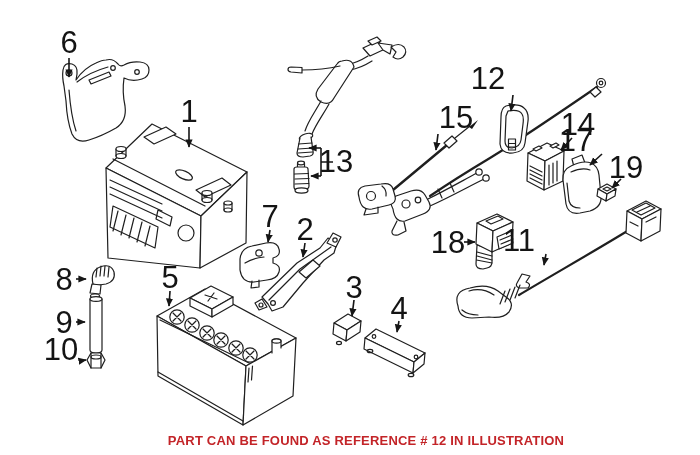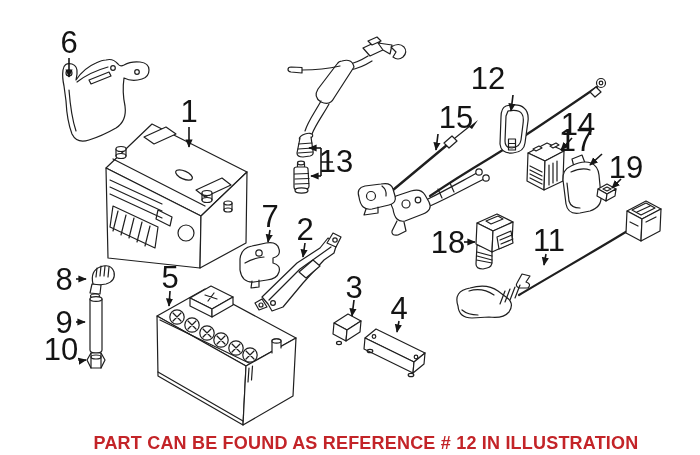--- a/index.html
+++ b/index.html
@@ -13,21 +13,21 @@
   #art .thk { stroke:#1f1f1f; stroke-width:2.2; fill:none; stroke-linecap:round; }
   #art .rod { stroke:#1f1f1f; stroke-width:2.4; fill:none; stroke-linecap:round; }
   #art .arr { stroke:#161616; stroke-width:1.6; fill:none; }
   .co {
     position:absolute; transform:translate(-50%,-50%);
     font-size:31px; font-weight:400; color:#141414; line-height:1;
     white-space:nowrap; user-select:none;
   }
   #caption {
     position:absolute; left:0; right:8px; top:433px; text-align:center;
-    font-size:18px; font-weight:700; letter-spacing:.2px; color:#c32428;margin-left:40px;
+    font-size:13px; font-weight:700; letter-spacing:.2px; color:#c32428;margin-left:40px;
   }
 </style>
 </head>
 <body>
 
 <div id="stage">
 
   <svg id="art" width="700" height="455" viewBox="0 0 700 455">
     <defs>
       <marker id="ah" markerWidth="10" markerHeight="9" refX="7.6" refY="4" orient="auto" markerUnits="userSpaceOnUse">
@@ -277,21 +277,21 @@
   <span class="co" style="left:189px;top:111px">1</span>
   <span class="co" style="left:305px;top:229px">2</span>
   <span class="co" style="left:354px;top:287px">3</span>
   <span class="co" style="left:399px;top:308px">4</span>
   <span class="co" style="left:170px;top:277px">5</span>
   <span class="co" style="left:69px;top:42px">6</span>
   <span class="co" style="left:270px;top:216px">7</span>
   <span class="co" style="left:64px;top:279px">8</span>
   <span class="co" style="left:64px;top:322px">9</span>
   <span class="co" style="left:61px;top:349px">10</span>
-  <span class="co" style="left:549px;top:240px">11</span>
+  <span class="co" style="left:519px;top:240px">11</span>
   <span class="co" style="left:488px;top:78px">12</span>
   <span class="co" style="left:336px;top:161px">13</span>
   <span class="co" style="left:448px;top:242px">18</span>
   <span class="co" style="left:456px;top:117px">15</span>
   <span class="co" style="left:578px;top:124px">14</span>
   <span class="co" style="left:576px;top:140px">17</span>
   <span class="co" style="left:626px;top:167px">19</span>
 
   <div id="caption">PART CAN BE FOUND AS REFERENCE # 12 IN ILLUSTRATION</div>
 </div>

